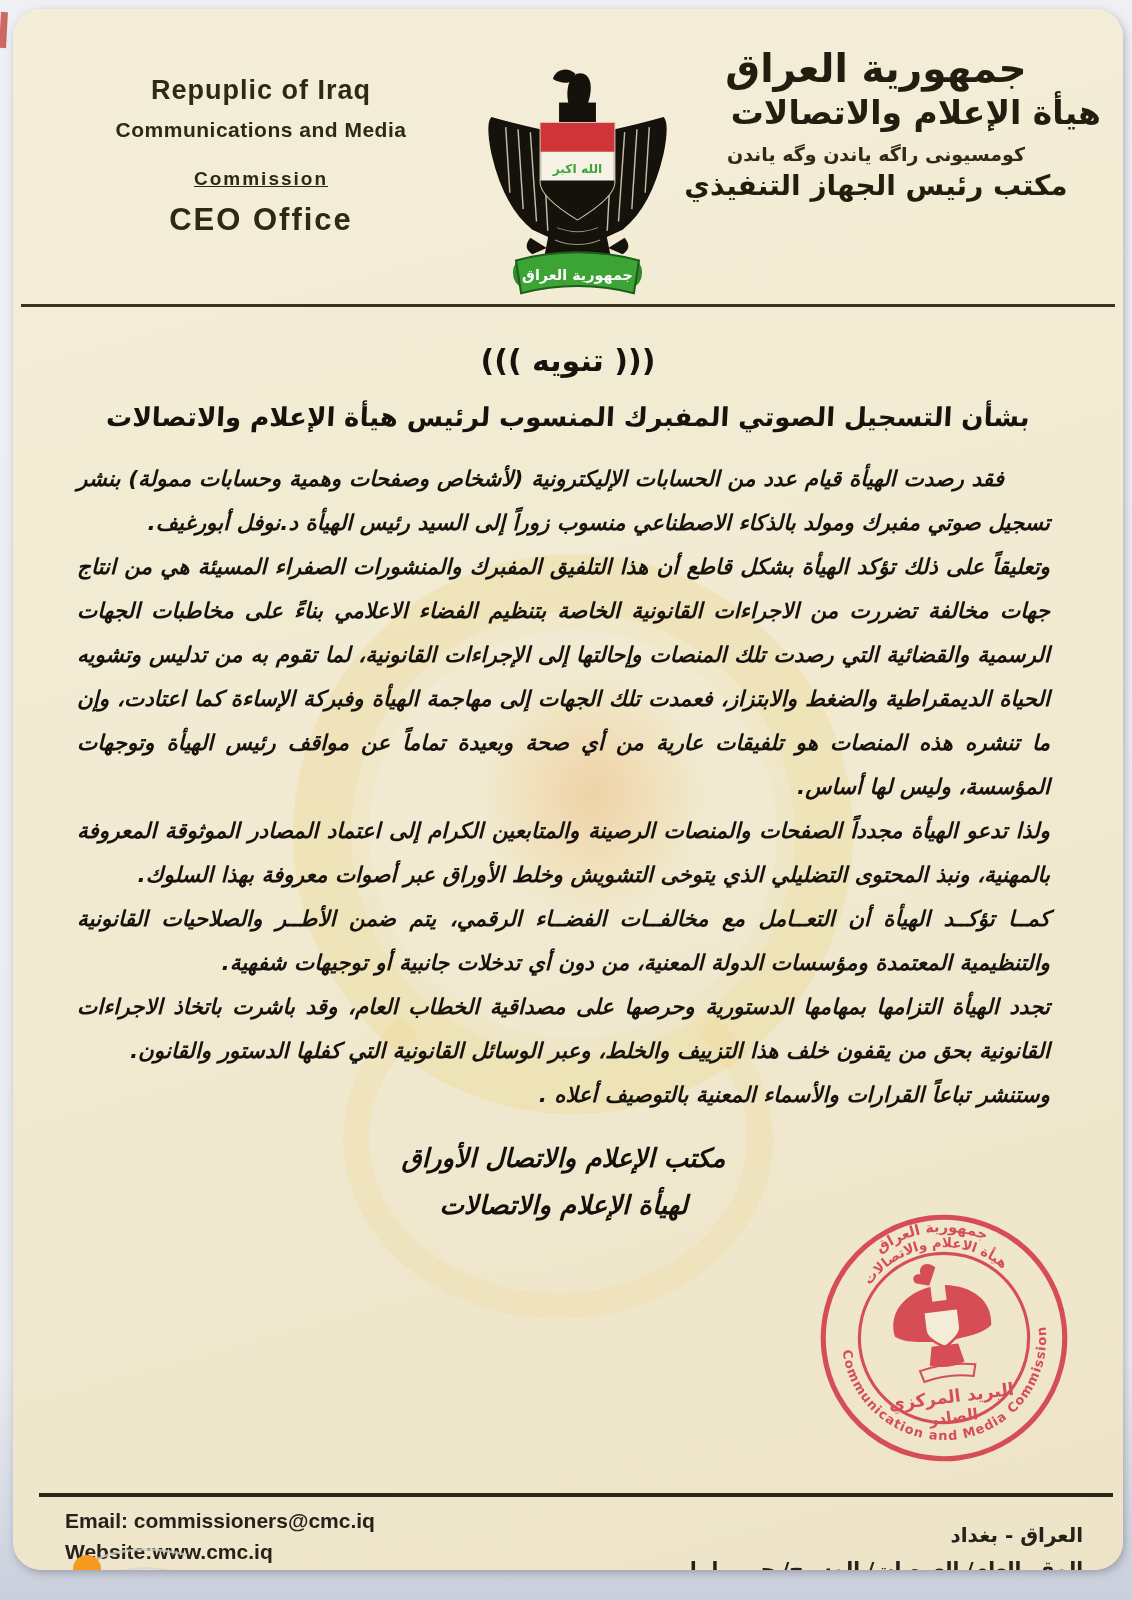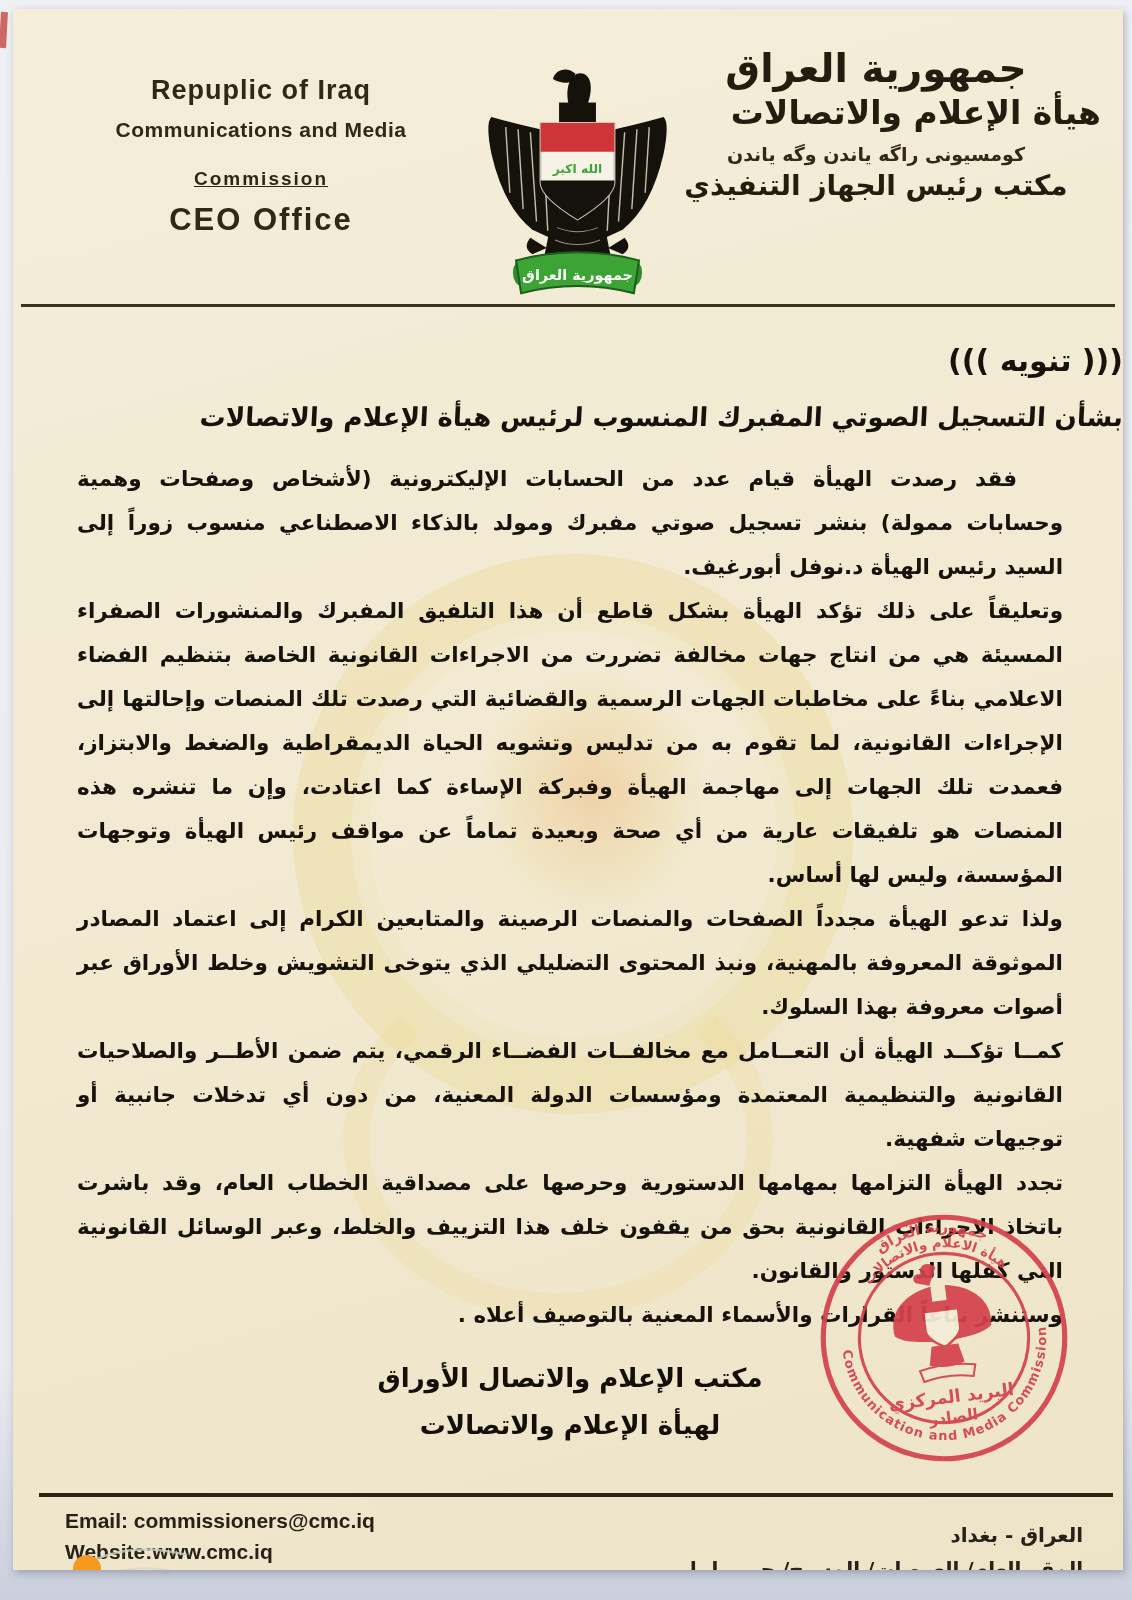--- a/index.html
+++ b/index.html
@@ -4,21 +4,21 @@
 <style>
   * { margin:0; padding:0; box-sizing:border-box; }
   html,body { width:1132px; height:1600px; }
   body { font-family:"DejaVu Sans", sans-serif; background:#c9cfdc; overflow:hidden; }
 
   .scan-frame { position:relative; width:1132px; height:1600px;
     background:linear-gradient(180deg,#eef0f4 0%, #e9ebf0 85%, #c9cfdc 100%); }
 
   .paper { position:absolute; left:13px; top:9px; right:9px; bottom:30px;
     background:linear-gradient(165deg,#f4eed9 0%, #f1e9d0 55%, #ede4c8 100%);
-    box-shadow:2px 3px 8px rgba(60,65,80,.35); overflow:hidden; }
+    box-shadow:2px 3px 8px rgba(60,65,80,.35); overflow:hidden;border-radius:28px; }
 
   
   .watermark-center { position:absolute; left:280px; top:545px; width:560px; height:560px;
     border-radius:50%; border:58px solid rgba(233,203,105,.22); z-index:0;
     box-shadow:inset 0 0 0 18px rgba(240,220,150,.12); }
   .watermark-blob { position:absolute; left:430px; top:620px; width:300px; height:330px;
     background:radial-gradient(closest-side, rgba(233,150,60,.28), rgba(235,190,90,.12) 55%, transparent 75%);
     z-index:0; border-radius:50%; }
   .watermark-arc { position:absolute; left:330px; top:950px; width:430px; height:360px;
     border-radius:50%; border:26px solid rgba(236,210,120,.18); border-top-color:transparent; z-index:0; }
@@ -41,28 +41,28 @@
     direction:rtl; color:#231d0f; font-weight:bold; }
   .hr-calli1 { font-size:39px; line-height:1.15; }
   .hr-calli2 { font-size:33px; line-height:1.25;text-align:right; }
   .hr-kurdish { font-size:19px; margin-top:10px; color:#33281a; }
   .hr-office { font-size:28px; margin-top:4px; letter-spacing:.5px; }
 
   .header-rule { position:absolute; left:8px; right:8px; top:295px; height:3px;
     background:#3a3322; z-index:1; }
 
   
-  .title-block { position:absolute; top:334px; left:0; right:0; text-align:right;
+  .title-block { position:absolute; top:334px; left:0; right:0; text-align:center;
     direction:rtl; color:#17130c; z-index:2; }
   .notice-title { font-size:30px; font-weight:bold; }
   .notice-subject { font-size:26px; font-weight:bold; margin-top:24px; transform:skewX(-3deg); }
 
   
-  .content-flow { position:absolute; top:448px; left:64px; right:60px; z-index:2;
-    direction:rtl; text-align:justify; color:#17130c; }
+  .content-flow { position:absolute; top:448px; left:64px; right:73px; z-index:2;
+    direction:rtl; text-align:justify; color:#17130c;font-style:italic; }
   .para { font-size:21.5px; font-weight:bold; line-height:44px; text-align:justify; }
   .para.indent { text-indent:46px; }
 
   .signature { margin-top:18px; text-align:center; direction:rtl;
     font-size:26px; font-weight:bold; line-height:47px; color:#141009; }
 
   
   .stamp { position:absolute; left:802px; top:1200px; width:258px; height:258px;
     transform:rotate(-7deg); opacity:.93; z-index:3; }
 

